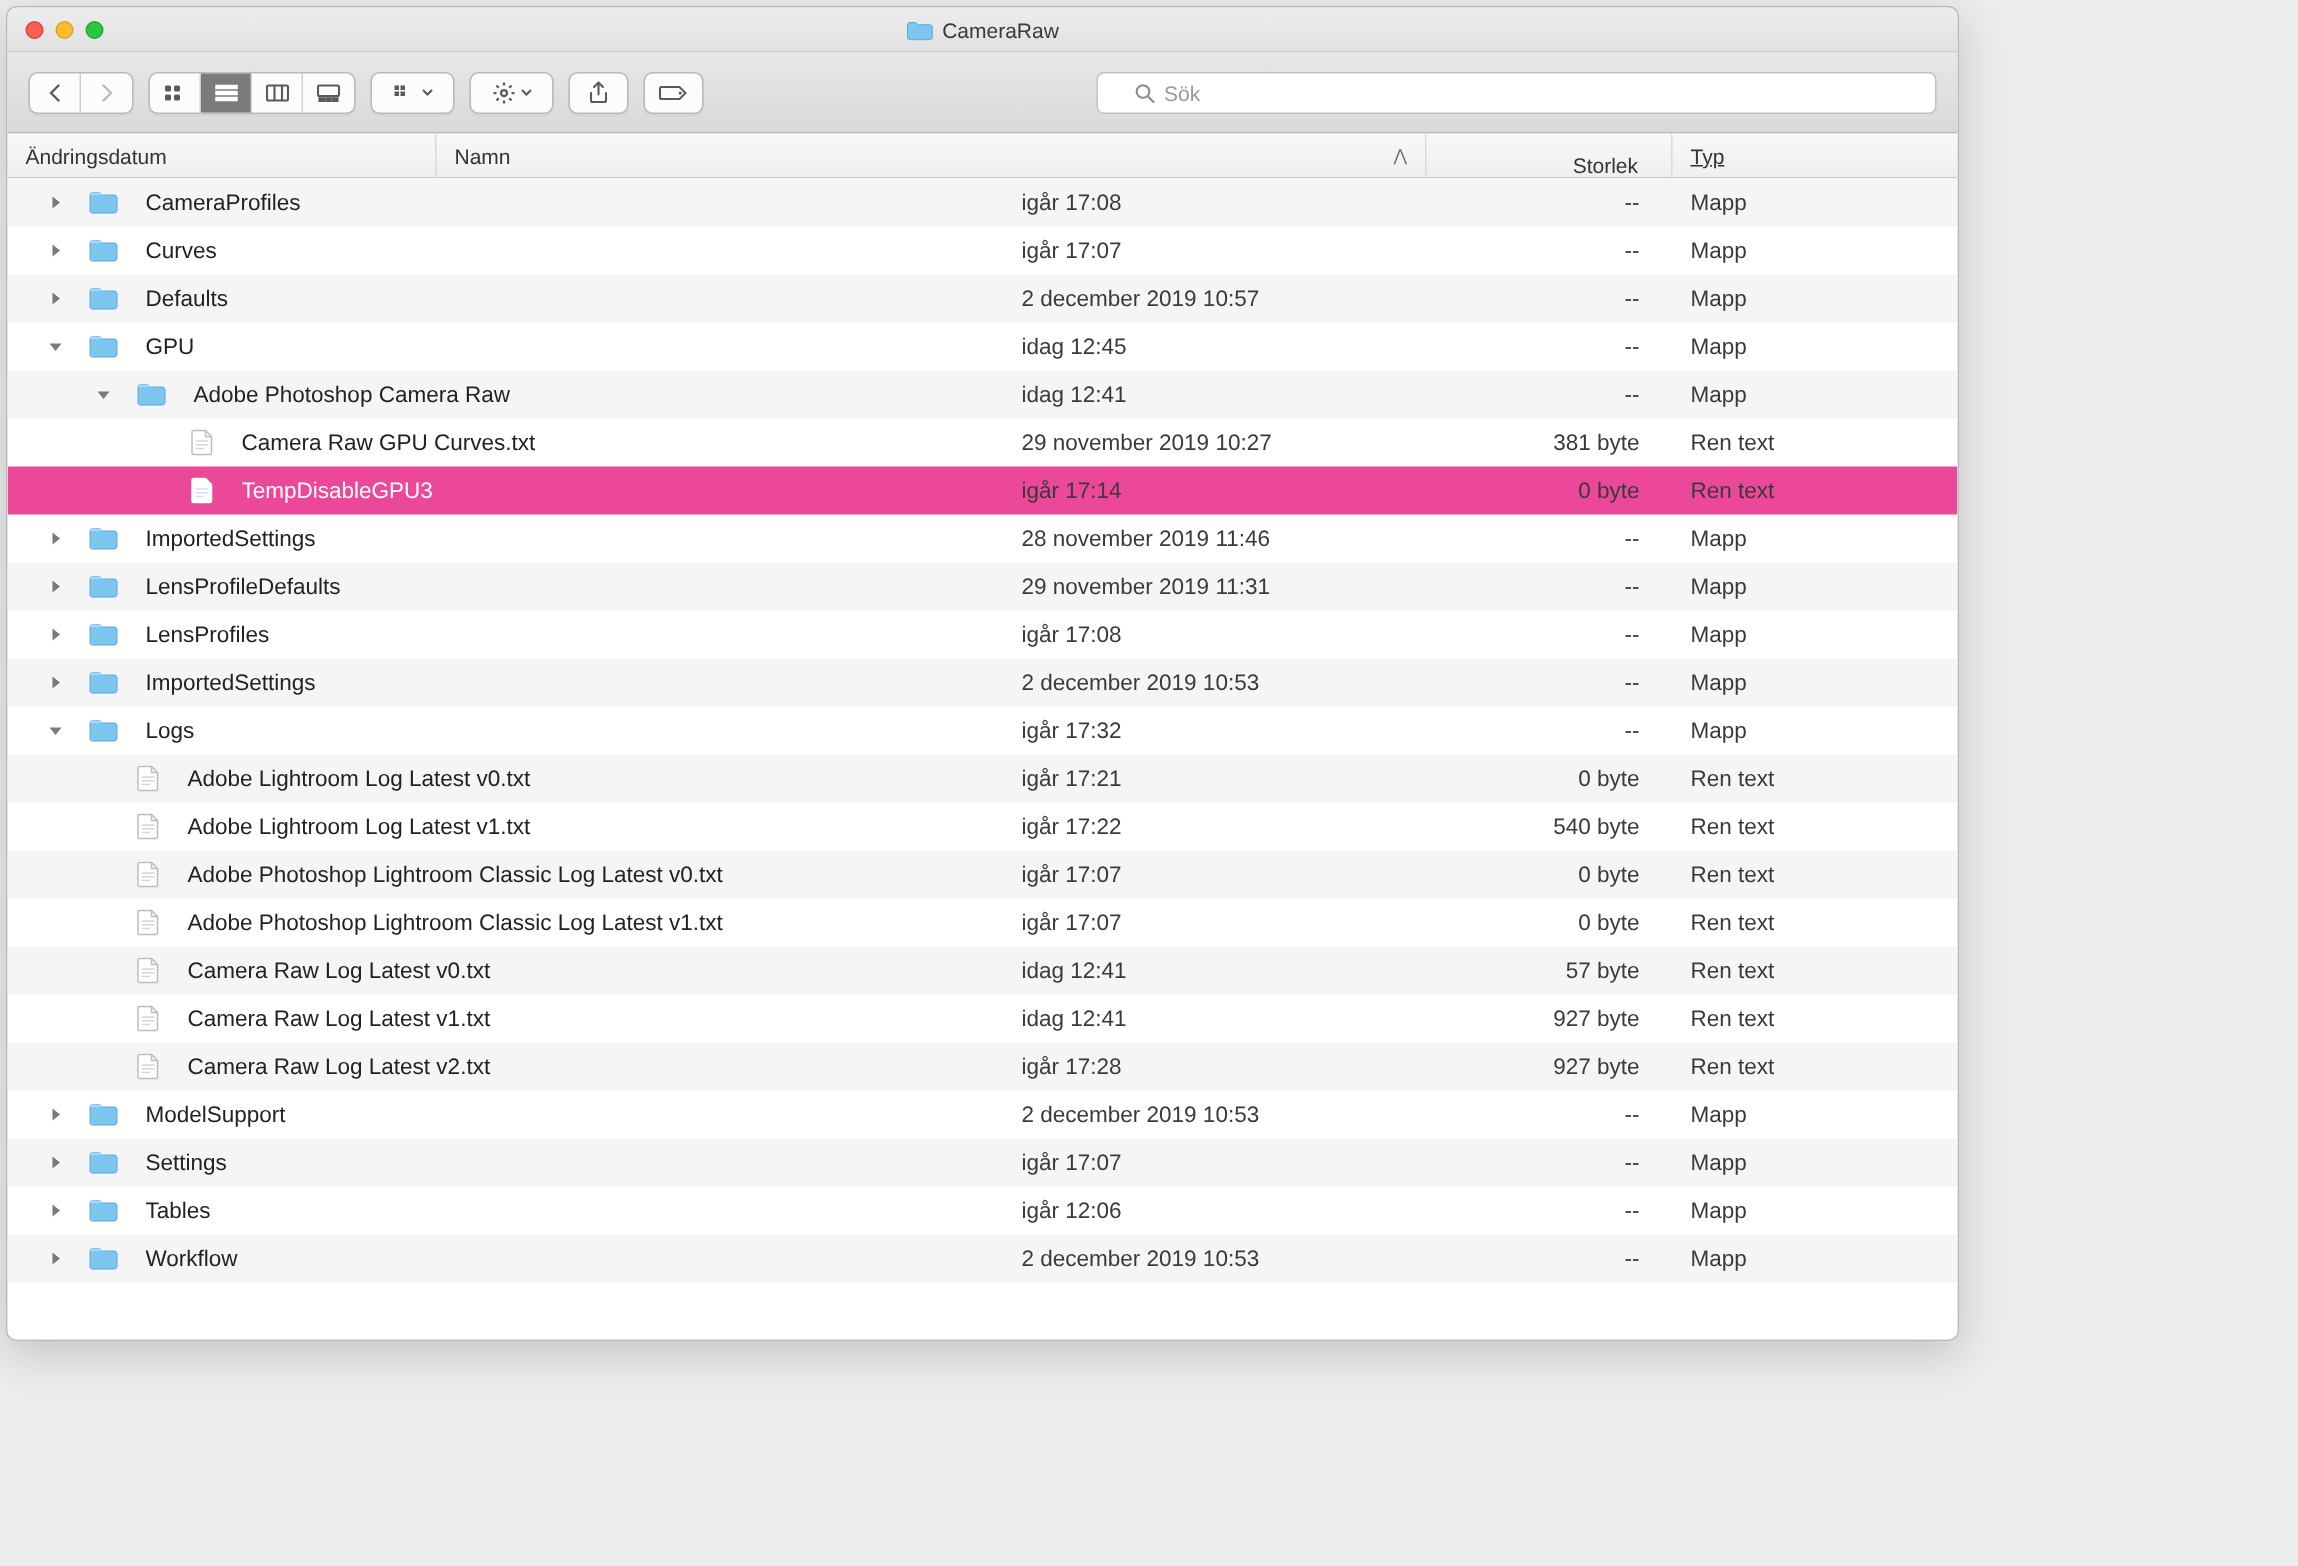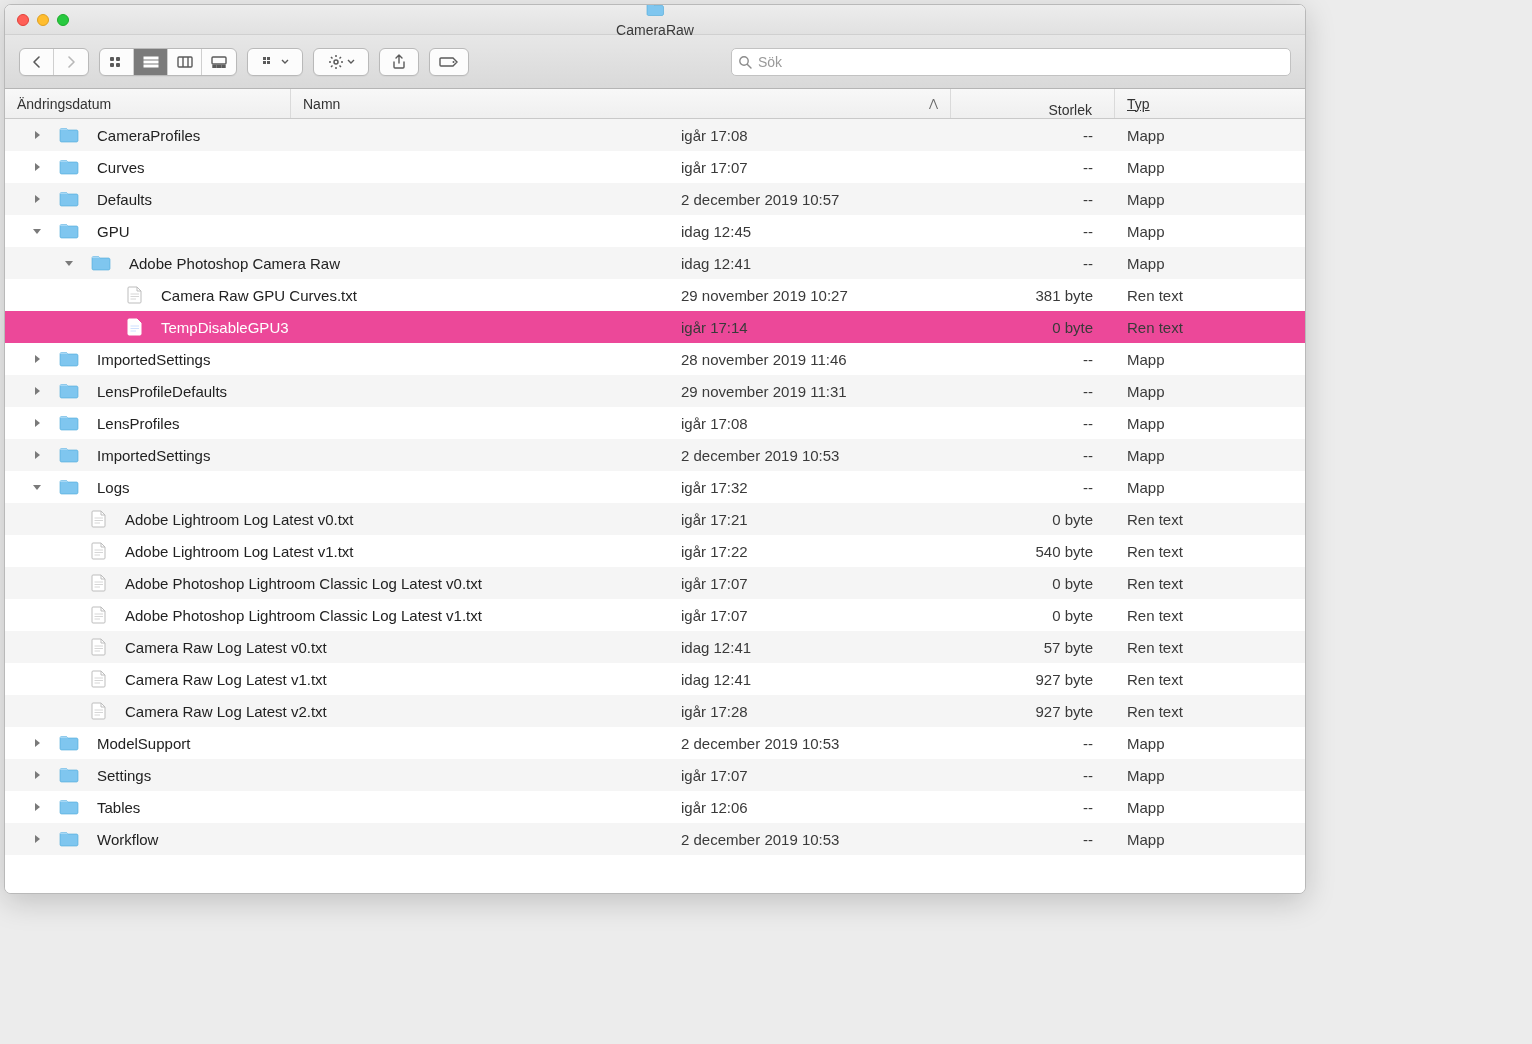--- a/index.html
+++ b/index.html
@@ -35,21 +35,21 @@
     position: relative;
   }
   .traffic-lights { display:flex; gap:8px; margin-left:12px; }
   .tl { width:12px; height:12px; border-radius:50%; }
   .tl.red    { background:#ff5f57; border:0.5px solid #e1413a; }
   .tl.yellow { background:#ffbd2e; border:0.5px solid #dfa022; }
   .tl.green  { background:#28c940; border:0.5px solid #1dad2b; }
   .title-center {
     position:absolute; left:0; right:0; text-align:center;
     display:flex; align-items:center; justify-content:center; gap:6px;
-    font-size:14px; color:#3a3a3a; pointer-events:none;flex-direction:column;
+    font-size:14px; color:#3a3a3a; pointer-events:none;
   }
   .title-center .folder-icon { pointer-events:none; }
 
   
   .toolbar {
     height: 54px;
     background: linear-gradient(#e7e7e7,#d9d9d9);
     border-bottom: 1px solid #b5b5b5;
     display:flex; align-items:center; padding: 0 14px; gap:10px;
   }
@@ -69,21 +69,21 @@
   }
   .seg .seg-btn:last-child, .btn-grp .gbtn:last-child { border-right:none; }
   .seg-btn.active { background:#7b7b7b; }
   .seg-btn.active svg * { stroke:#fff; fill:#fff; }
   .btn-single { width:40px; justify-content:center; }
   .btn-wide { width:56px; display:flex; align-items:center; justify-content:center; gap:3px; }
   .spacer-flex { flex:1; }
   .search-wrap {
     width:560px; height:28px;
     background:#fff; border:1px solid #c2c2c2; border-radius:5px;
-    display:flex; align-items:center; padding:0 6px; gap:6px;
+    display:flex; align-items:center; padding:0 24px; gap:6px;
   }
   .search-wrap input {
     border:none; outline:none; font-size:14px; width:100%; background:transparent;
     color:#333;
   }
   .search-wrap input::placeholder { color:#9a9a9a; }
   .icon { display:inline-flex; }
   svg { display:block; }
 
   

